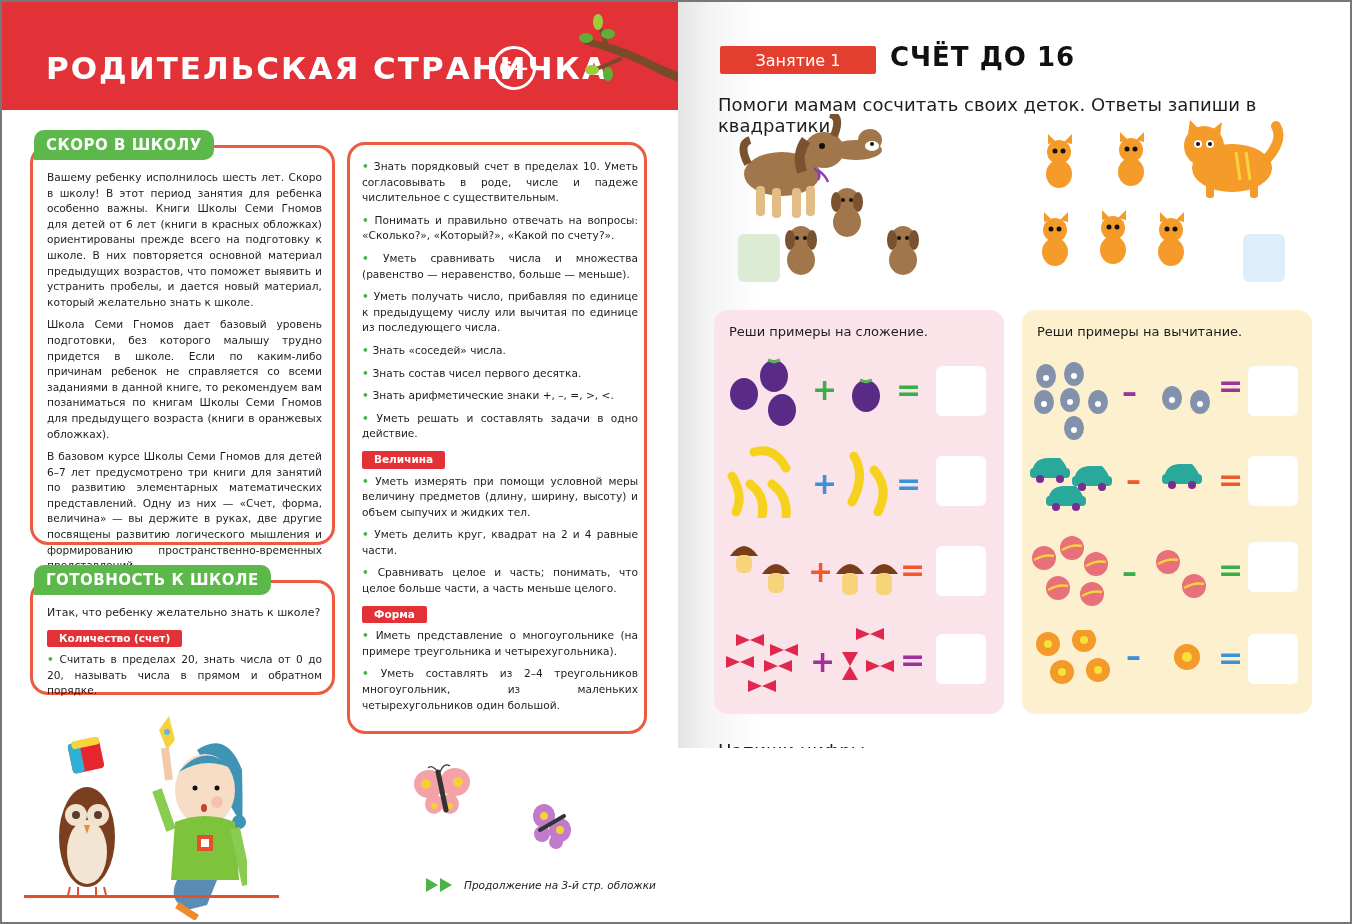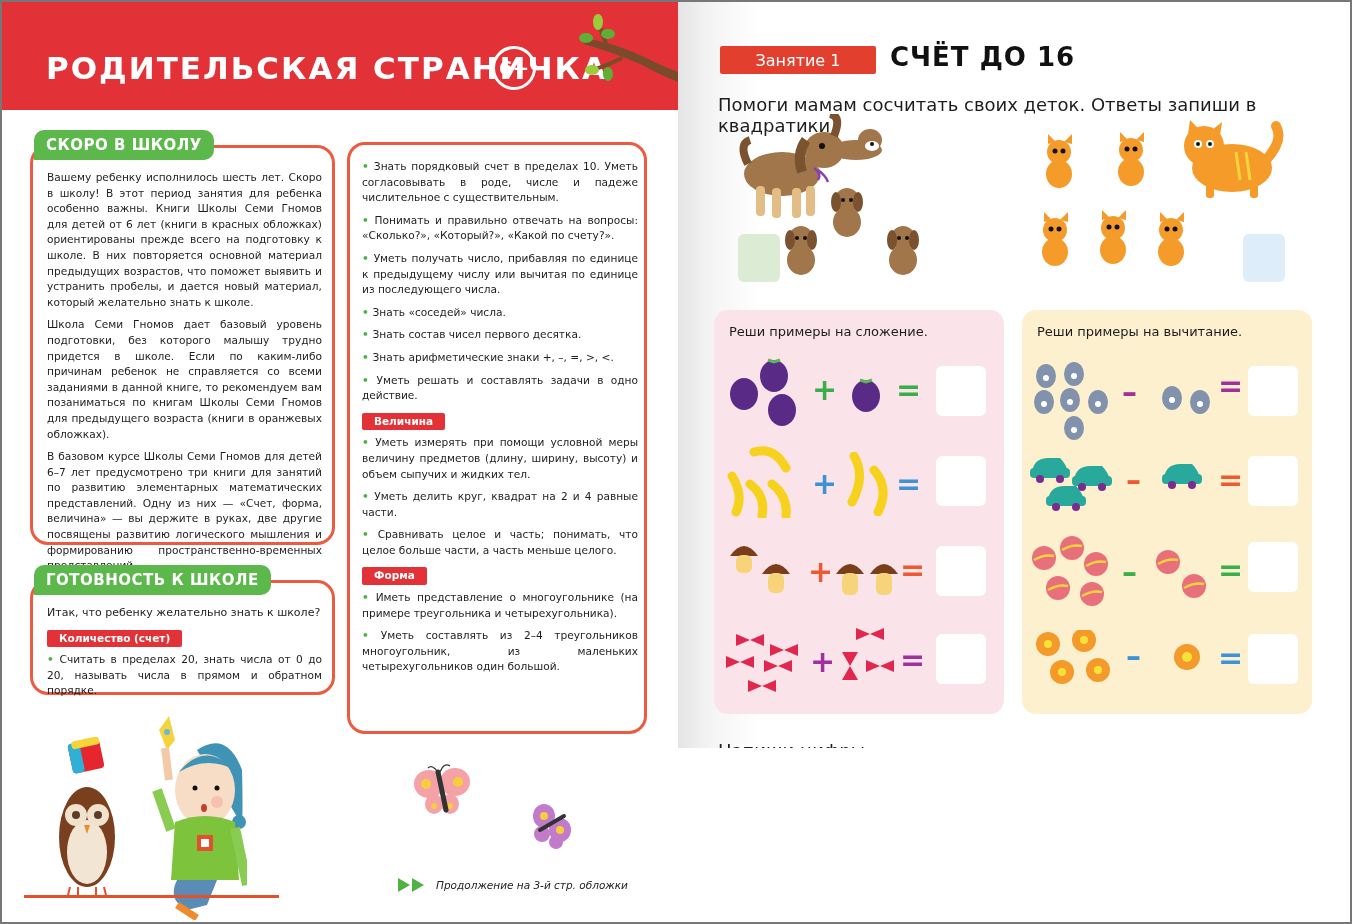--- a/index.html
+++ b/index.html
@@ -18,21 +18,21 @@
   .branch { position: absolute; left: 560px; top: 10px; }
 
   
   .red-box { position: absolute; border: 3px solid #ec5a40; border-radius: 18px; background: #fff; }
   .green-tab { position: absolute; background: #5cb84a; color: #fff; font-weight: bold; font-size: 15px; padding: 6px 12px; border-radius: 10px 10px 10px 0; letter-spacing: 0.5px; }
   .box-text { font-size: 10.6px; line-height: 15.6px; color: #1d1d1d; text-align: justify; }
   .box-text p { margin-bottom: 7px; }
   .bullet { color: #46b24a; font-weight: bold; }
   .red-label { display: inline-block; background: #e23237; color: #fff; font-weight: bold; font-size: 10.5px; padding: 1px 12px; margin: 2px 0 5px 0; border-radius: 2px; }
 
-  .continue { position: absolute; left: 396px; top: 876px; display: flex; align-items: center; gap: 10px; }
+  .continue { position: absolute; left: 424px; top: 876px; display: flex; align-items: center; gap: 10px; }
   .continue-text { font-size: 10.5px; font-style: italic; color: #222; }
 
   
   .lesson-tag { position: absolute; left: 42px; top: 44px; width: 156px; height: 28px; background: #e23f2e; color: #fff; font-size: 16px; display: flex; align-items: center; justify-content: center; border-radius: 2px; }
   .lesson-title { position: absolute; left: 212px; top: 40px; font-size: 26px; font-weight: bold; color: #111; letter-spacing: 1px; }
   .task-text { position: absolute; font-size: 18px; color: #1d1d1d; }
   .answer-square { position: absolute; width: 50px; height: 50px; border-radius: 6px; }
   .panel { position: absolute; border-radius: 14px; }
   .panel-title { position: absolute; left: 15px; top: 14px; font-size: 13px; color: #1d1d1d; }
   .eq-row { position: absolute; left: 0; width: 100%; height: 80px; }
@@ -84,20 +84,21 @@
         <span class="red-label">Количество (счет)</span>
         <p><span class="bullet">• </span><span>Считать в пределах 20, знать числа от 0 до 20, называть числа в прямом и обратном порядке.</span></p>
       </div>
     </div>
     <div class="green-tab" style="left:32px; top:563px;">ГОТОВНОСТЬ К ШКОЛЕ</div>
 
     <div class="red-box" style="left:345px; top:140px; width:300px; height:592px;">
       <div class="box-text" style="position:absolute; left:12px; top:14px; width:276px;">
         <p><span class="bullet">• </span><span>Знать порядковый счет в пределах 10. Уметь согласовывать в роде, числе и падеже числительное с существительным.</span></p>
         <p><span class="bullet">• </span><span>Понимать и правильно отвечать на вопросы: «Сколько?», «Который?», «Какой по счету?».</span></p>
+        <p><span class="bullet">• </span><span>Уметь сравнивать числа и множества (равенство — неравенство, больше — меньше).</span></p>
         <p><span class="bullet">• </span><span>Уметь получать число, прибавляя по единице к предыдущему числу или вычитая по единице из последующего числа.</span></p>
         <p><span class="bullet">• </span><span>Знать «соседей» числа.</span></p>
         <p><span class="bullet">• </span><span>Знать состав чисел первого десятка.</span></p>
         <p><span class="bullet">• </span><span>Знать арифметические знаки +, –, =, &gt;, &lt;.</span></p>
         <p><span class="bullet">• </span><span>Уметь решать и составлять задачи в одно действие.</span></p>
         <span class="red-label">Величина</span>
         <p><span class="bullet">• </span><span>Уметь измерять при помощи условной меры величину предметов (длину, ширину, высоту) и объем сыпучих и жидких тел.</span></p>
         <p><span class="bullet">• </span><span>Уметь делить круг, квадрат на 2 и 4 равные части.</span></p>
         <p><span class="bullet">• </span><span>Сравнивать целое и часть; понимать, что целое больше части, а часть меньше целого.</span></p>
         <span class="red-label">Форма</span>

